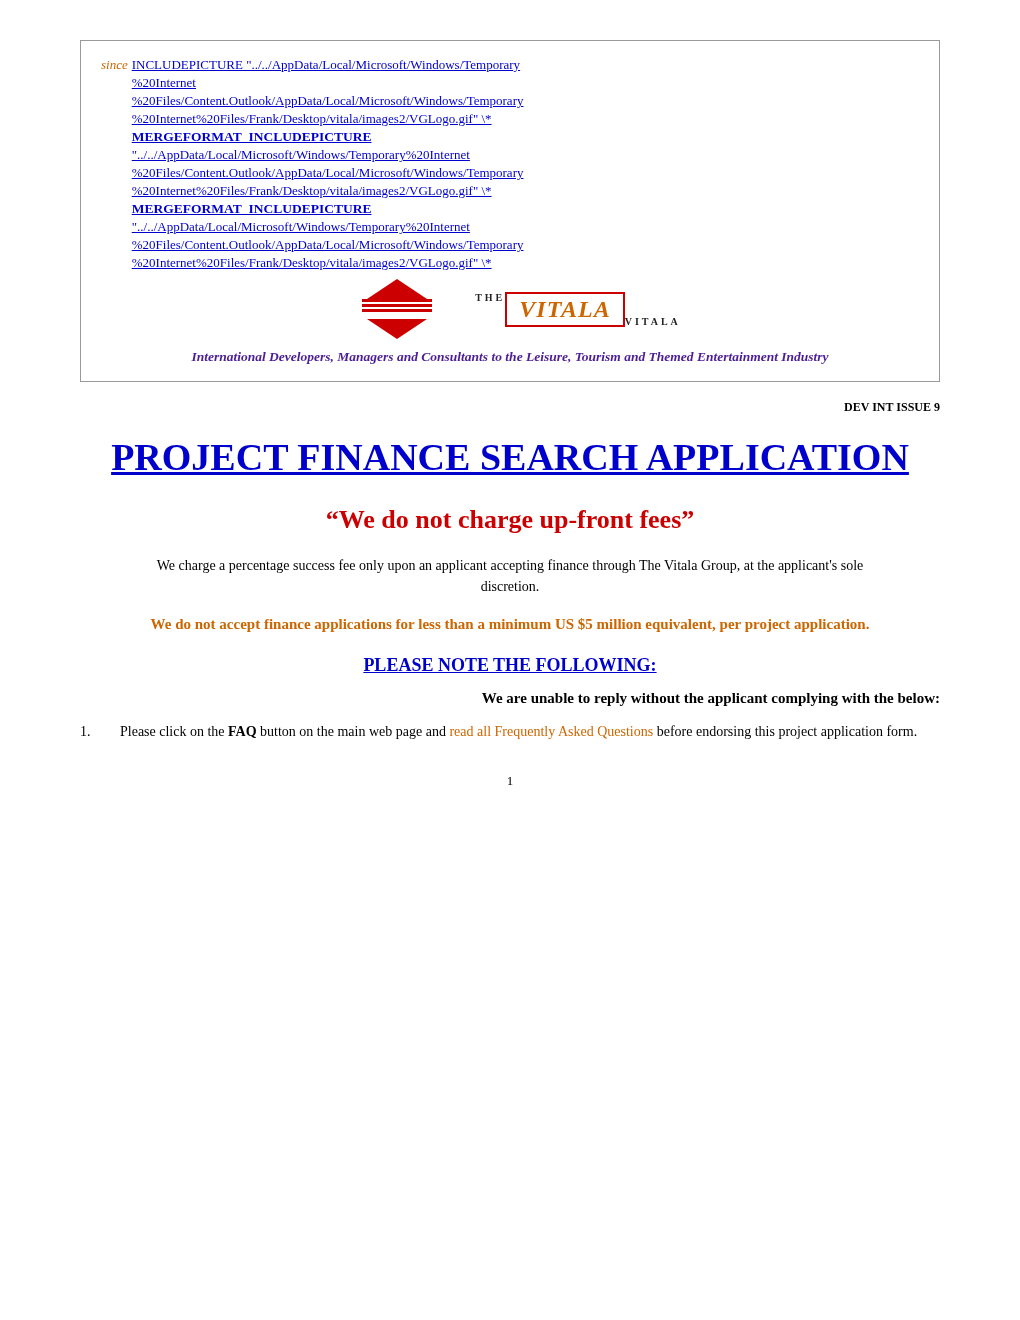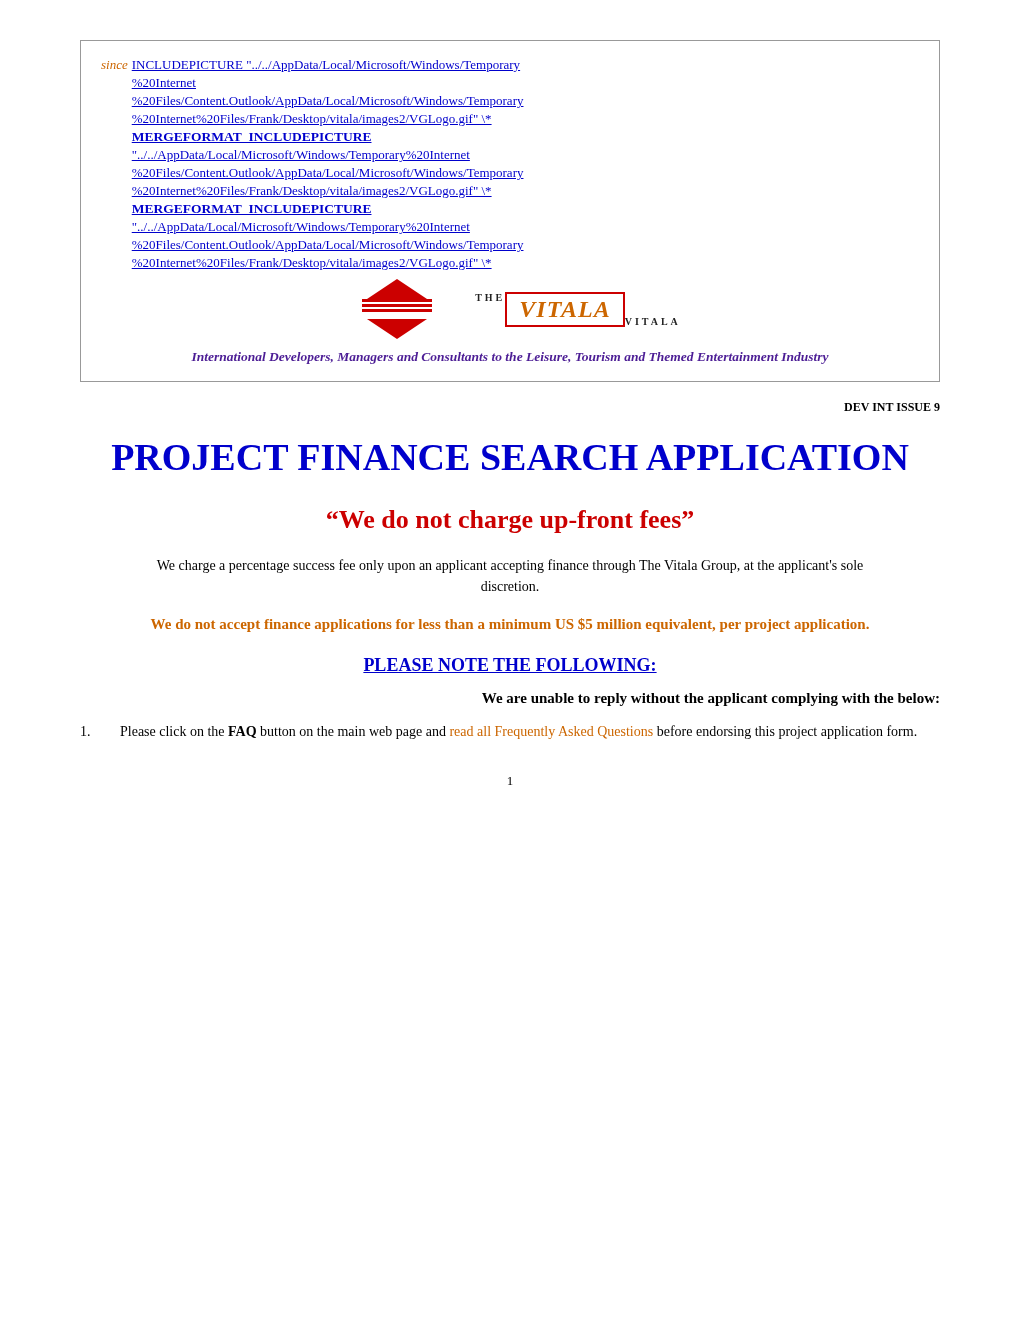--- a/index.html
+++ b/index.html
@@ -97,20 +97,21 @@
       font-weight: bold;
       color: #000;
       margin: 8px 0 16px;
     }
 
     
     .main-title {
       font-size: 38px;
       font-weight: bold;
       color: #0000cc;
+      text-decoration: underline;
       text-align: center;
       margin: 20px 0 24px;
       line-height: 1.2;
     }
 
     
     .subtitle {
       font-size: 26px;
       font-weight: bold;
       color: #cc0000;

